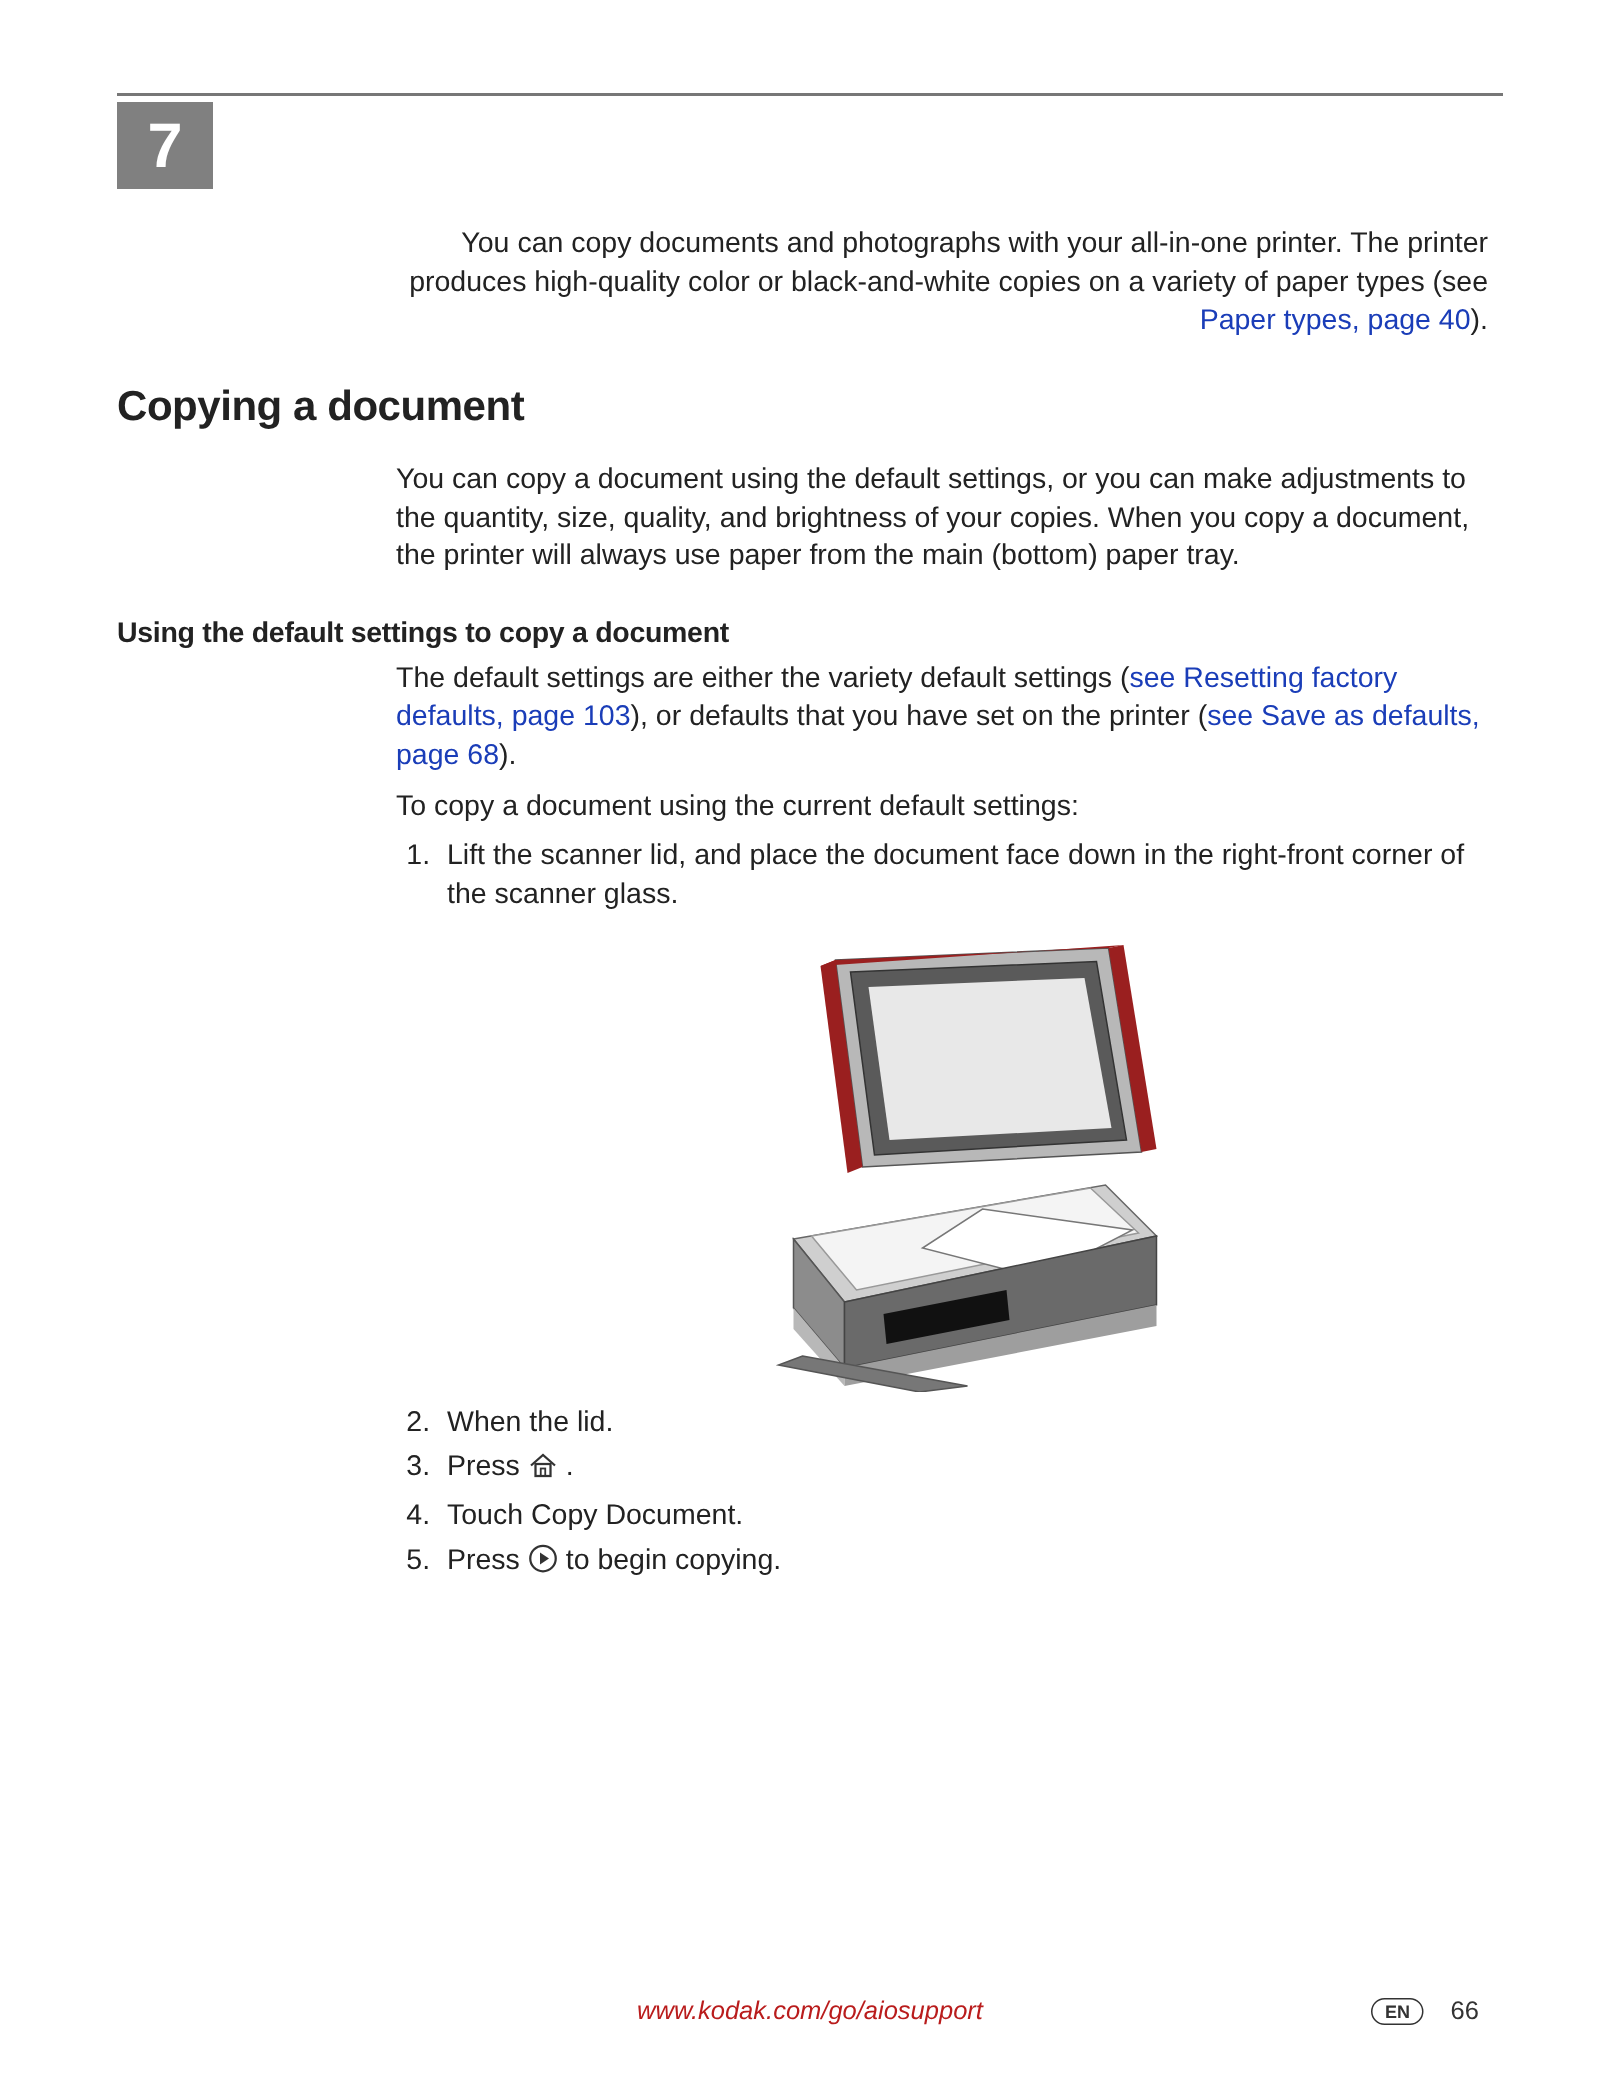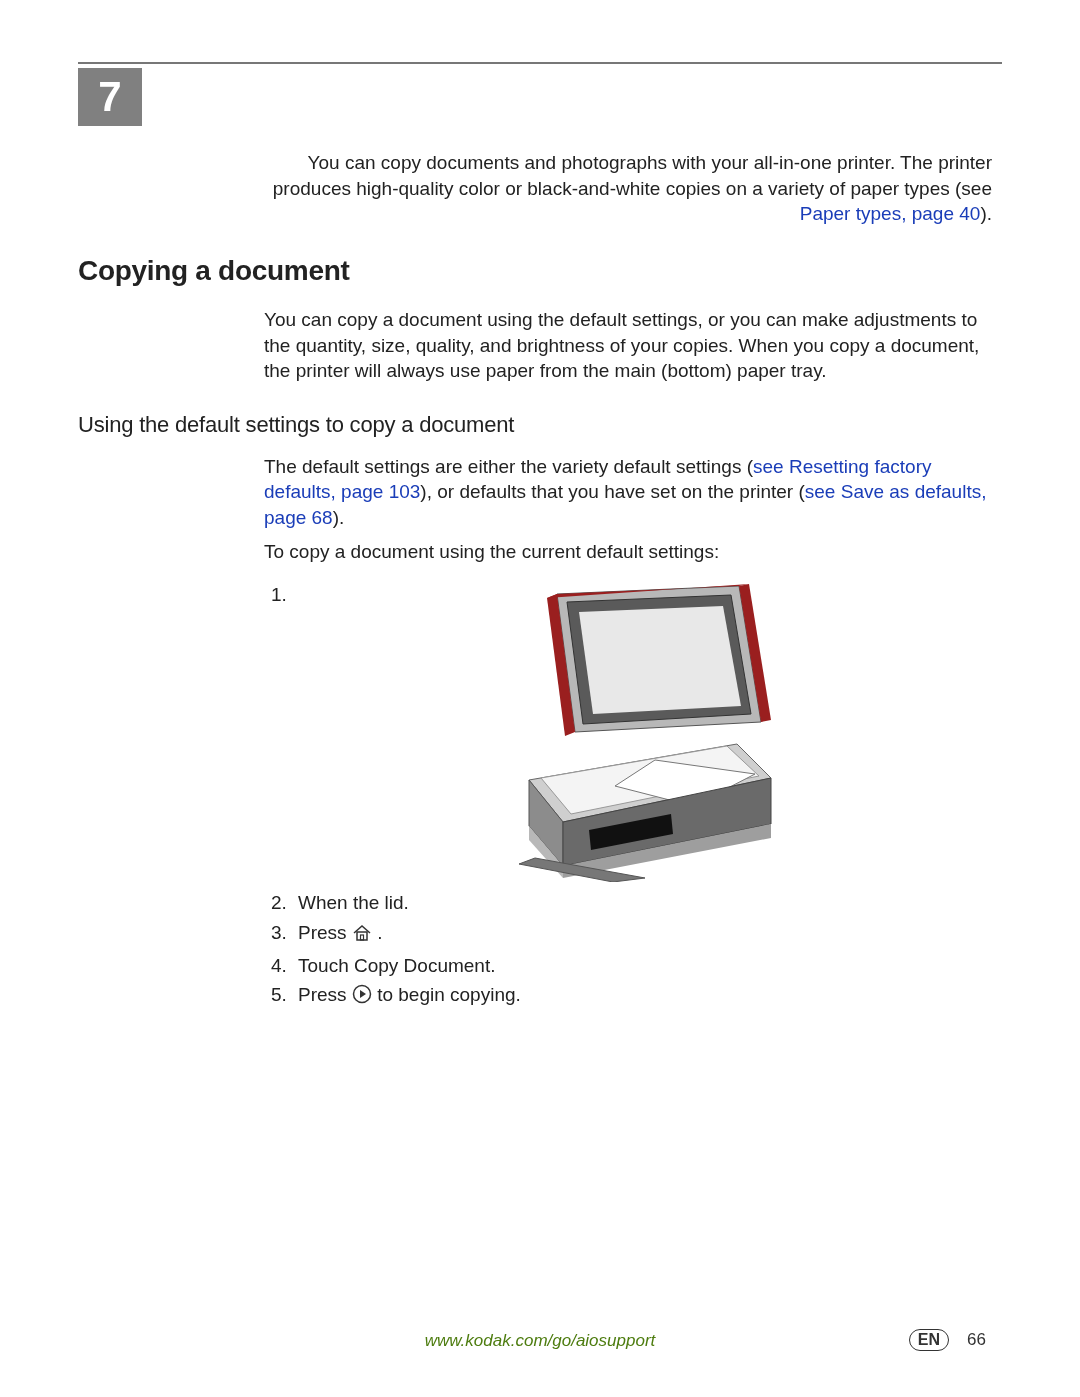--- a/index.html
+++ b/index.html
@@ -53,24 +53,24 @@
     text-align: right;
   }
   .h2 {
     font-size: 28px;
     font-weight: 700;
     margin-top: 28px;
     margin-bottom: 20px;
     letter-spacing: -0.3px;
   }
   .h3 {
-    font-size: 22px;
-    font-weight: 400;
+    font-size: 19px;
+    font-weight: 700;
     margin-top: 28px;
-    margin-bottom: 16px;
+    margin-bottom: 6px;
     letter-spacing: -0.2px;
   }
   .link {
     color: #1a3db8;
   }
   .para {
     margin-top: 8px;
   }
   ol.steps {
     margin: 8px 0 0 0;
@@ -93,37 +93,37 @@
     vertical-align: -3px;
   }
   .footer {
     position: absolute;
     left: 0;
     right: 0;
     bottom: 46px;
     text-align: center;
     font-style: italic;
     font-size: 17px;
-    color: #4d7c0f;
+    color: #b91c1c;
   }
   .footer-right {
     position: absolute;
     right: 94px;
     bottom: 46px;
     font-size: 17px;
     color: #333;
     display: flex;
     align-items: center;
     gap: 18px;
     font-style: normal;
   }
   .lang-badge {
     border: 1.5px solid #333;
     border-radius: 999px;
-    font-size: 16px;
+    font-size: 12px;
     font-weight: 700;
     padding: 1px 8px;
     font-style: normal;
   }
 </style>
 </head>
 <body>
 
 <hr class="hr-top">
 
@@ -143,21 +143,21 @@
 <div class="h3">Using the default settings to copy a document</div>
 
 <div class="body-col">
   <span>The default settings are either the variety default settings (</span><span class="link">see Resetting factory defaults, page 103</span><span>), or defaults that you have set on the printer (</span><span class="link">see Save as defaults, page 68</span><span>).</span>
 </div>
 
 <div class="body-col para">To copy a document using the current default settings:</div>
 
 <div class="body-col">
   <ol class="steps">
-    <li>
+    <li><span>Lift the scanner lid, and place the document face down in the right-front corner of the scanner glass.</span>
 
       
       <div class="printer-figure">
         <svg viewBox="0 0 280 300" xmlns="http://www.w3.org/2000/svg">
 
           <g>
             <polygon points="52,12 234,4 256,140 70,150" fill="#b8b8b8" stroke="#555" stroke-width="1"></polygon>
             <polygon points="62,20 226,13 246,132 78,142" fill="#5a5a5a" stroke="#333"></polygon>
             <polygon points="74,30 218,24 236,124 88,132" fill="#e8e8e8"></polygon>
             <polygon points="52,12 70,150 60,154 42,16" fill="#9a1f1f"></polygon>

